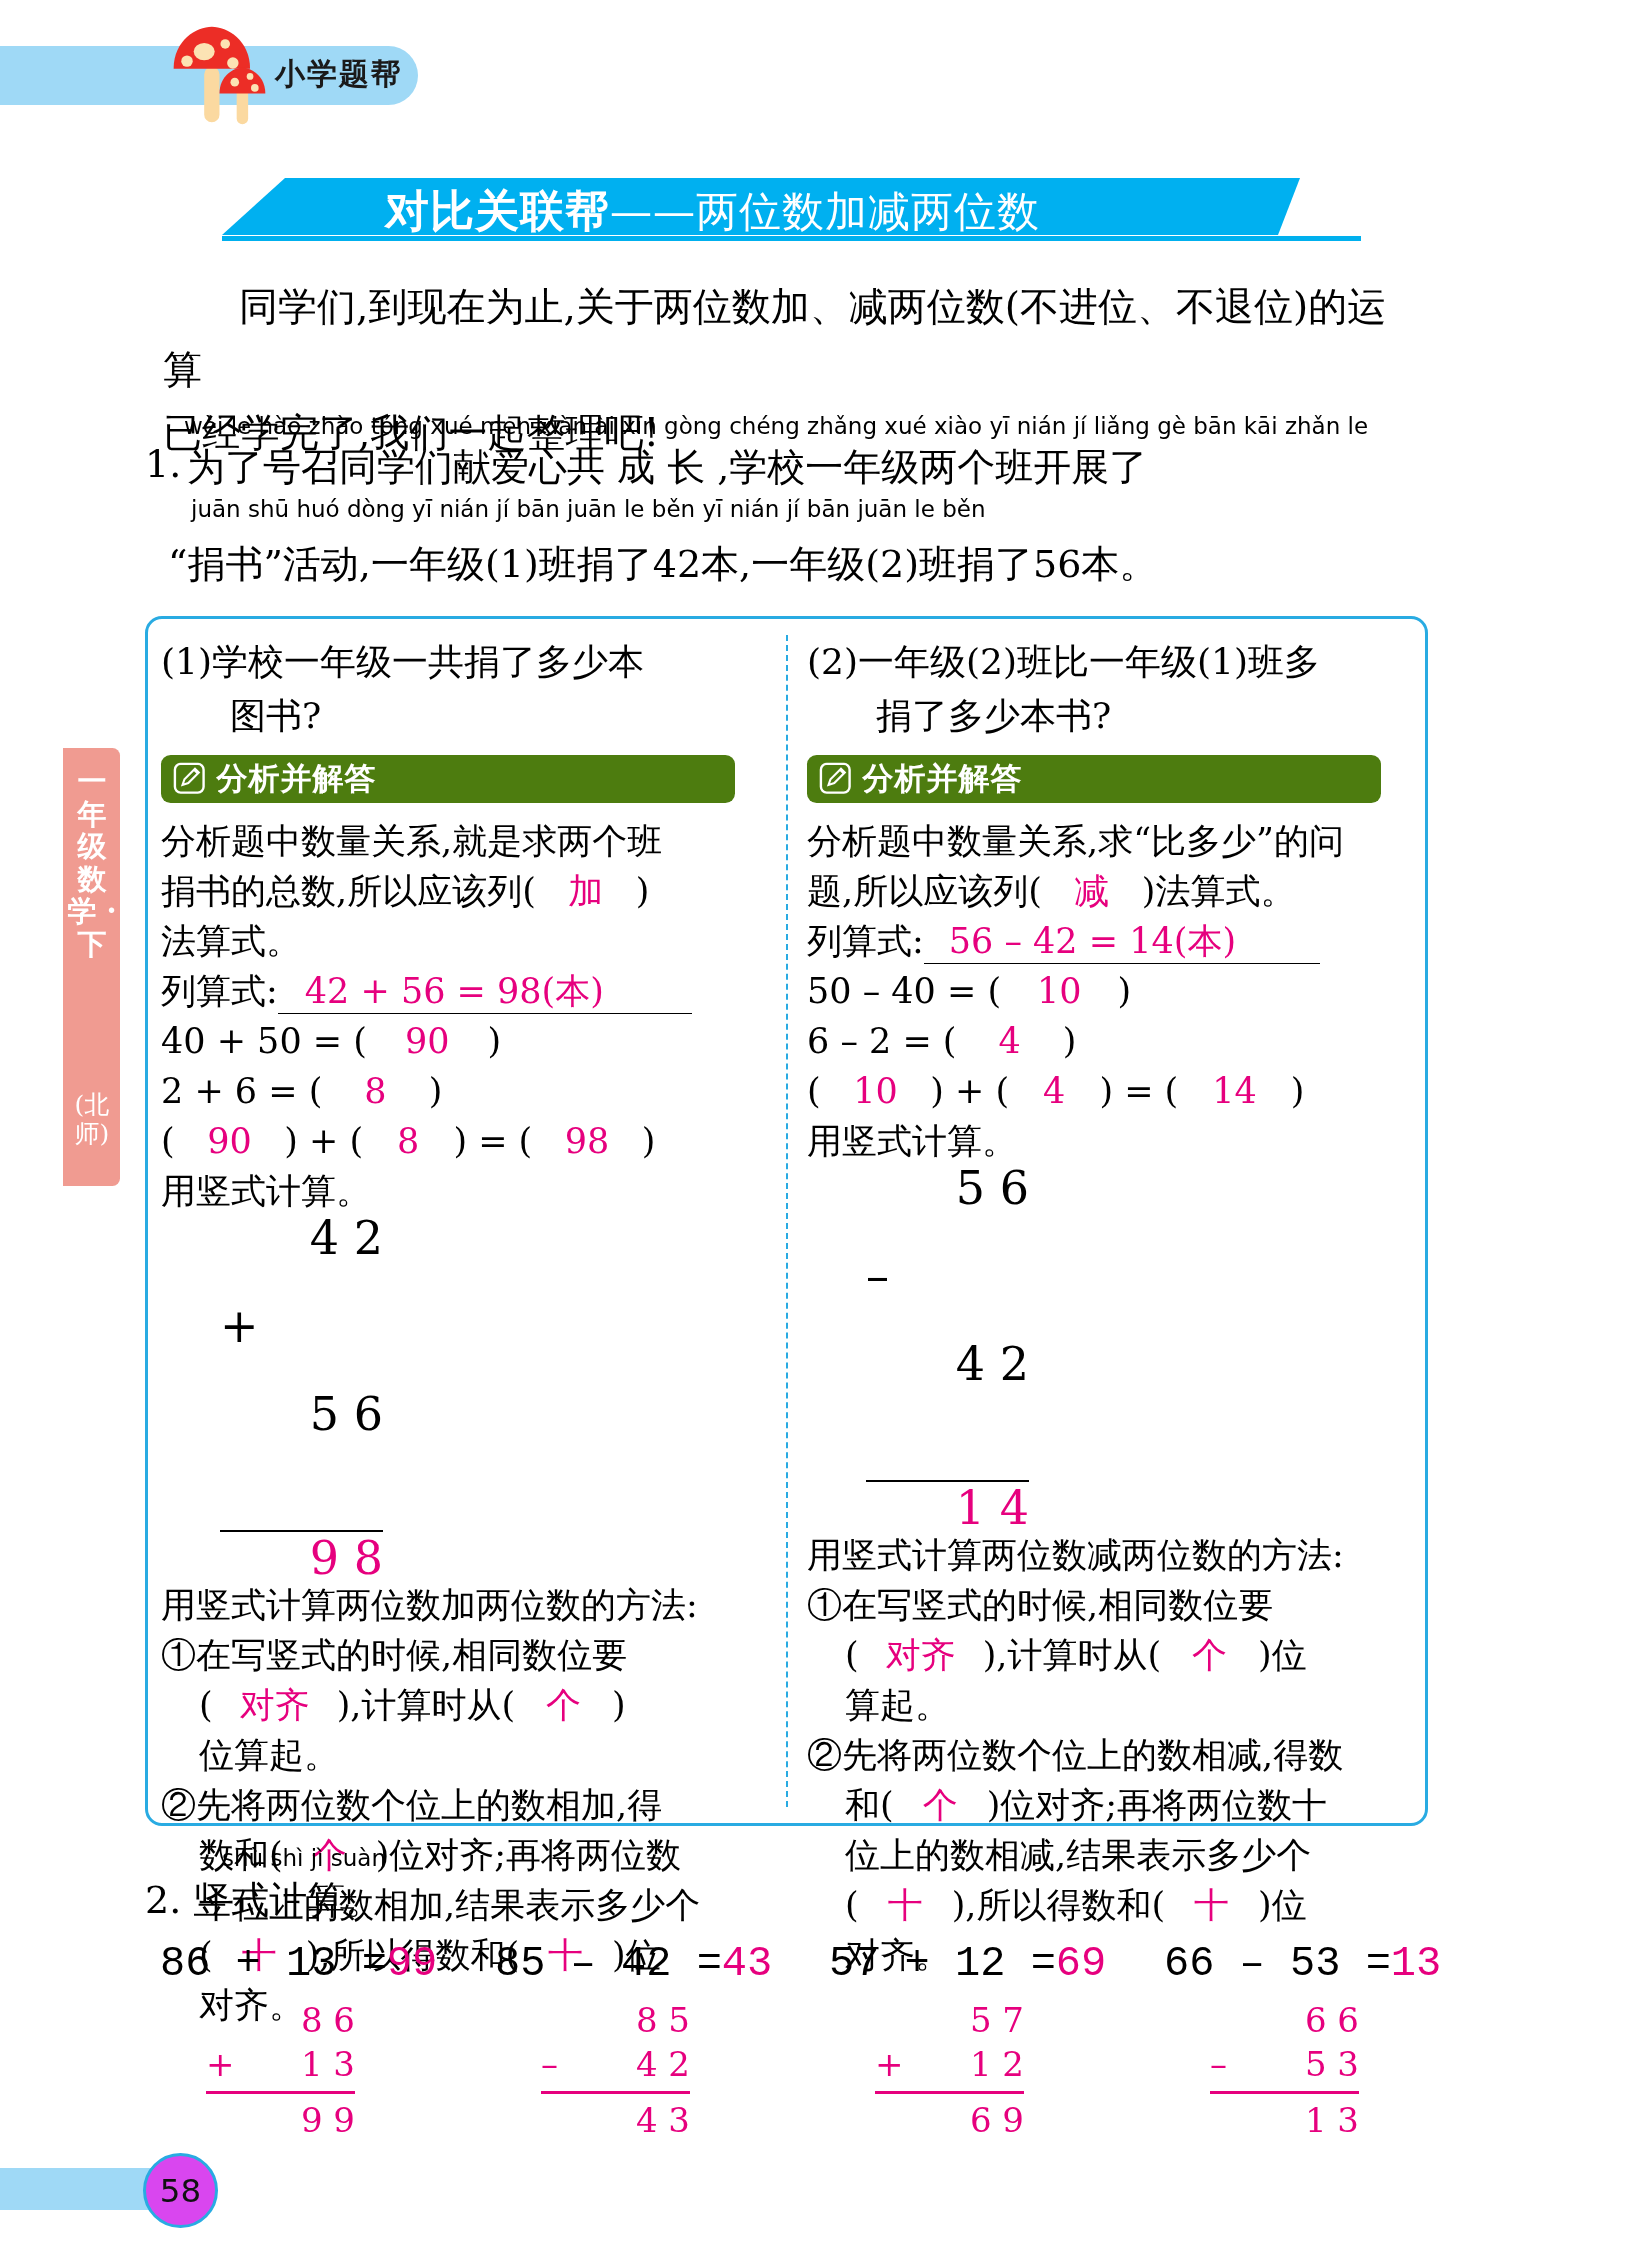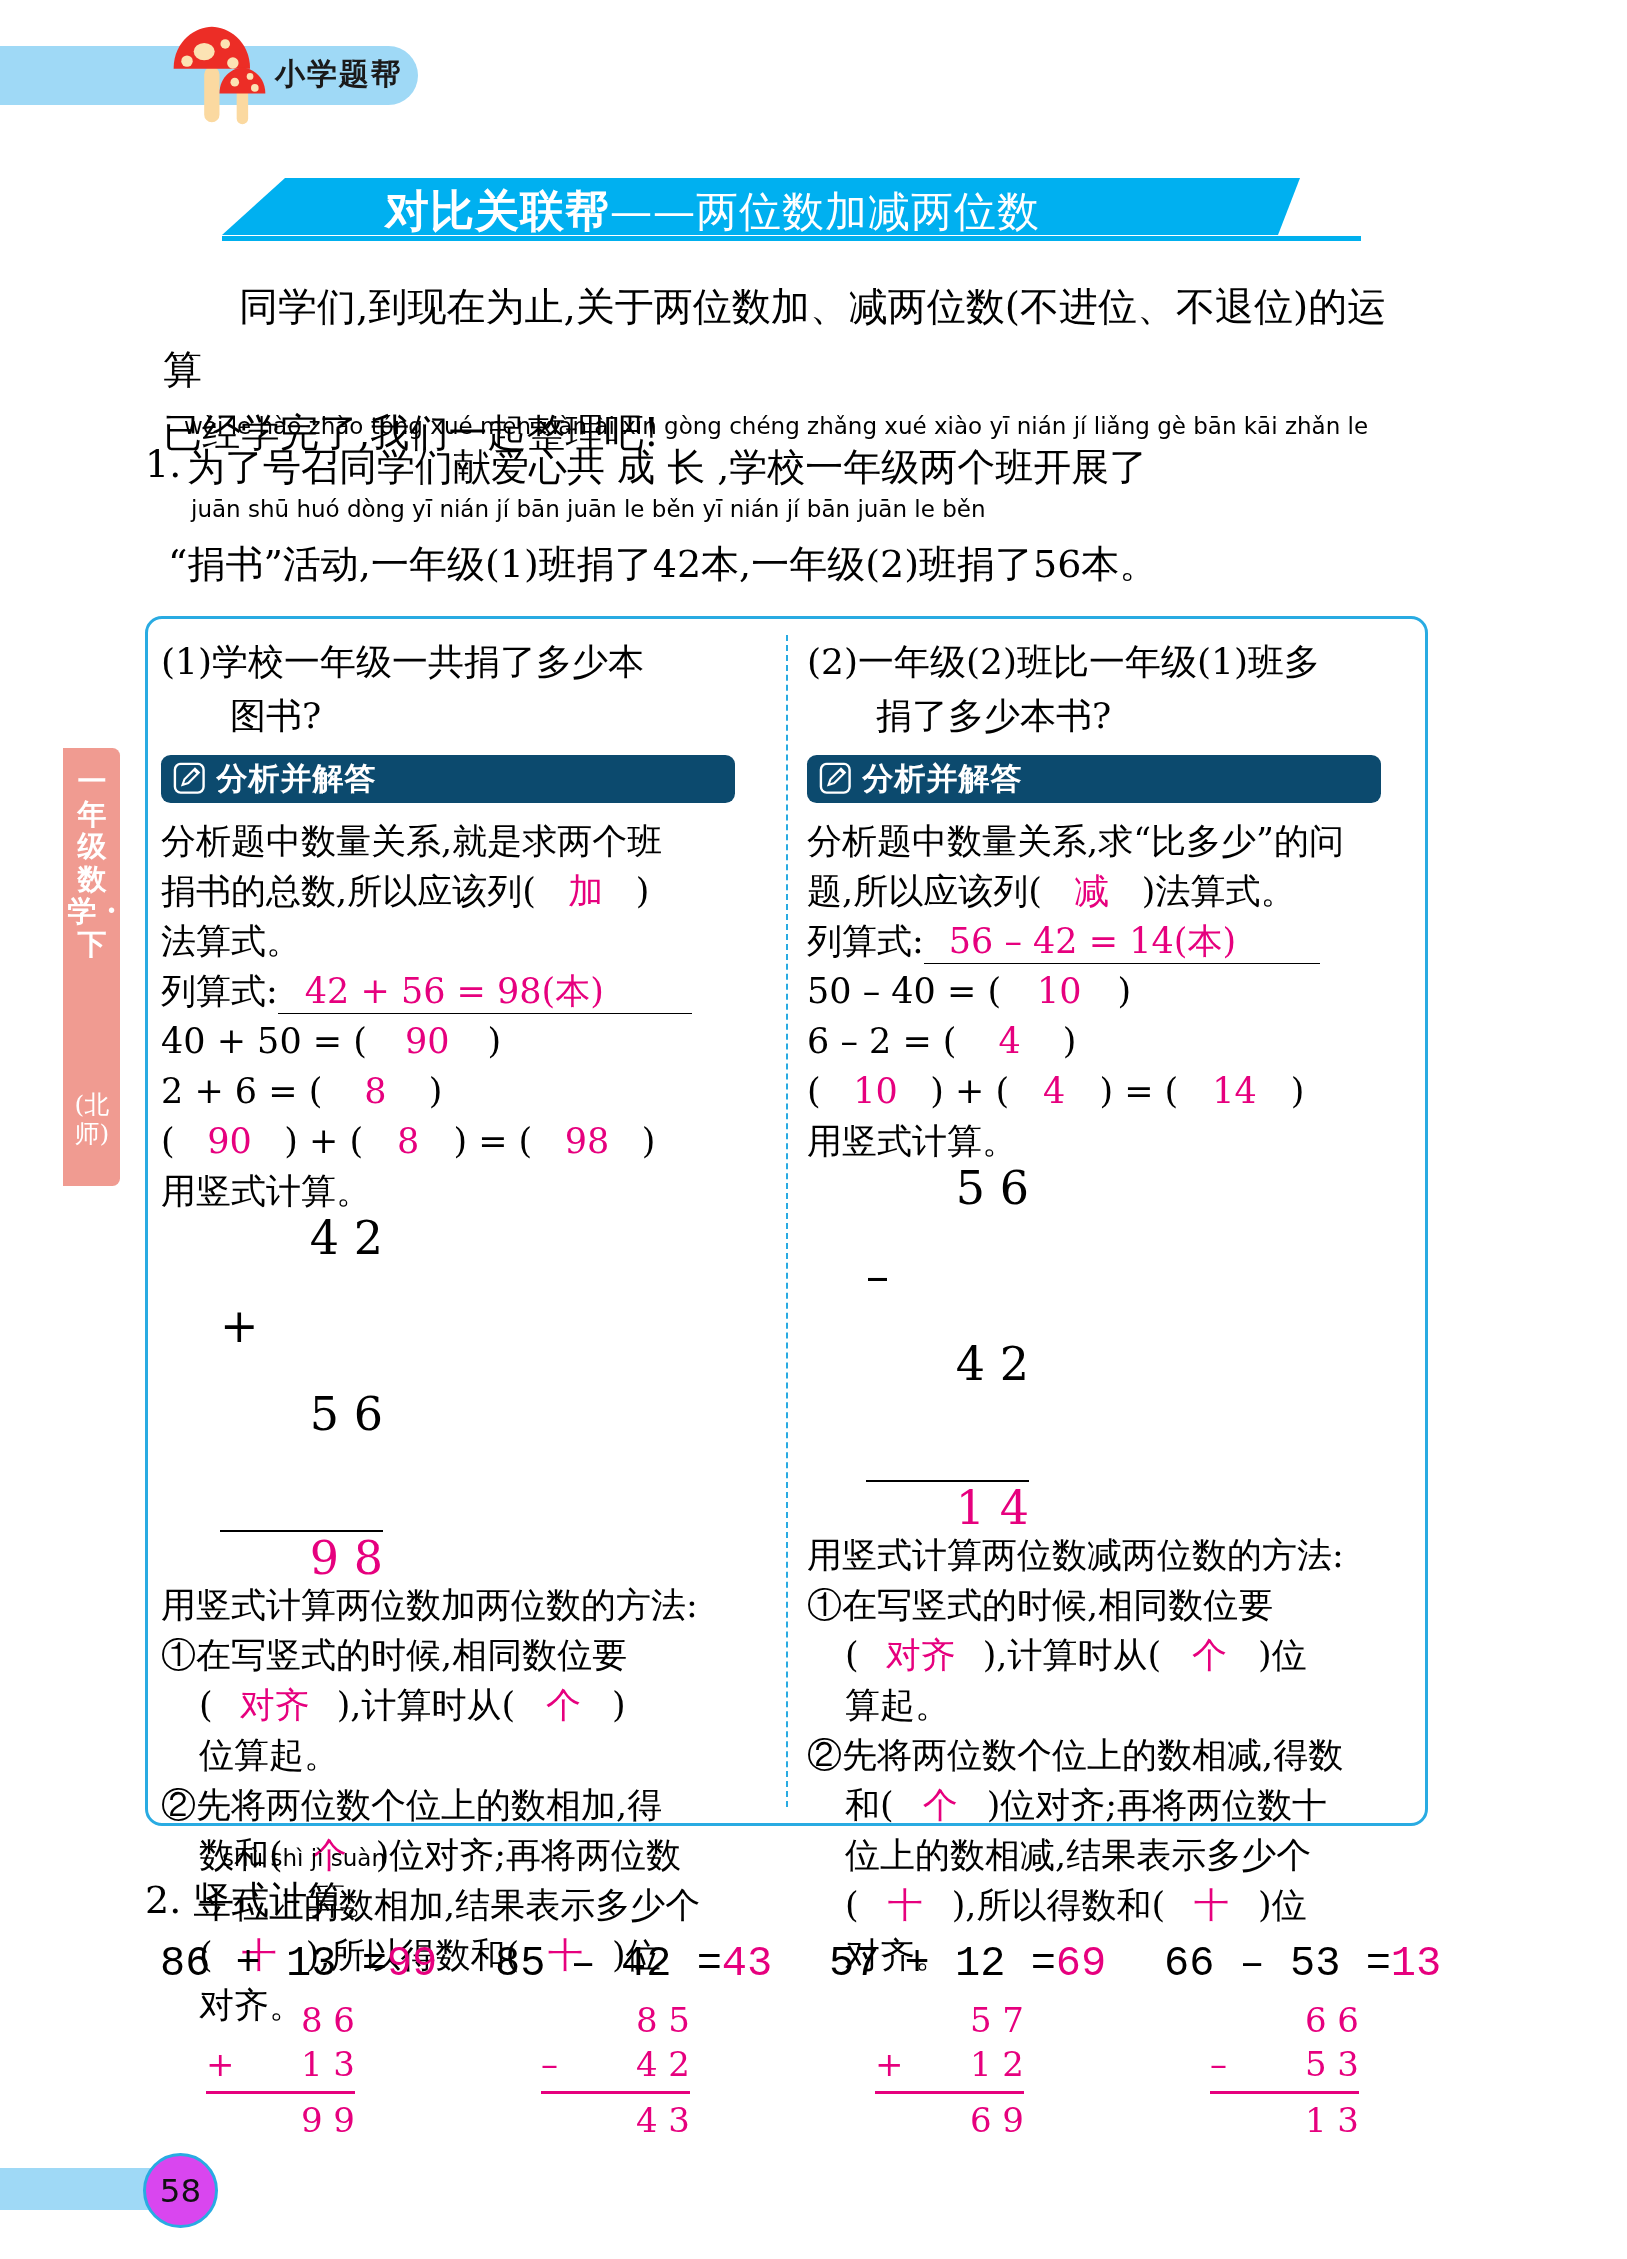--- a/index.html
+++ b/index.html
@@ -92,21 +92,21 @@
   .col-right { left: 807px; }
 
   .q-line {
     font-size: 36px; line-height: 54px; color: #000; white-space: nowrap;
     font-family: "DejaVu Serif", serif;
   }
   .q-line.indent2 { padding-left: 69px; }
 
   .badge {
     margin-top: 11.5px; width: 574px; height: 48px;
-    background: #0c4a6e; border-radius: 9.6px;
+    background: #4d7c0f; border-radius: 9.6px;
     display: flex; align-items: center; padding-left: 11.5px;
   }
   .badge-icon { width: 32.5px; height: 32.5px; margin-right: 11.5px; }
   .badge-label {
     font-size: 31px; color: #ffffff; font-weight: 700;
     font-family: "DejaVu Sans", sans-serif; letter-spacing: 1px;
   }
 
   .body-line {
     font-size: 35px; line-height: 50px; color: #000; white-space: nowrap;

